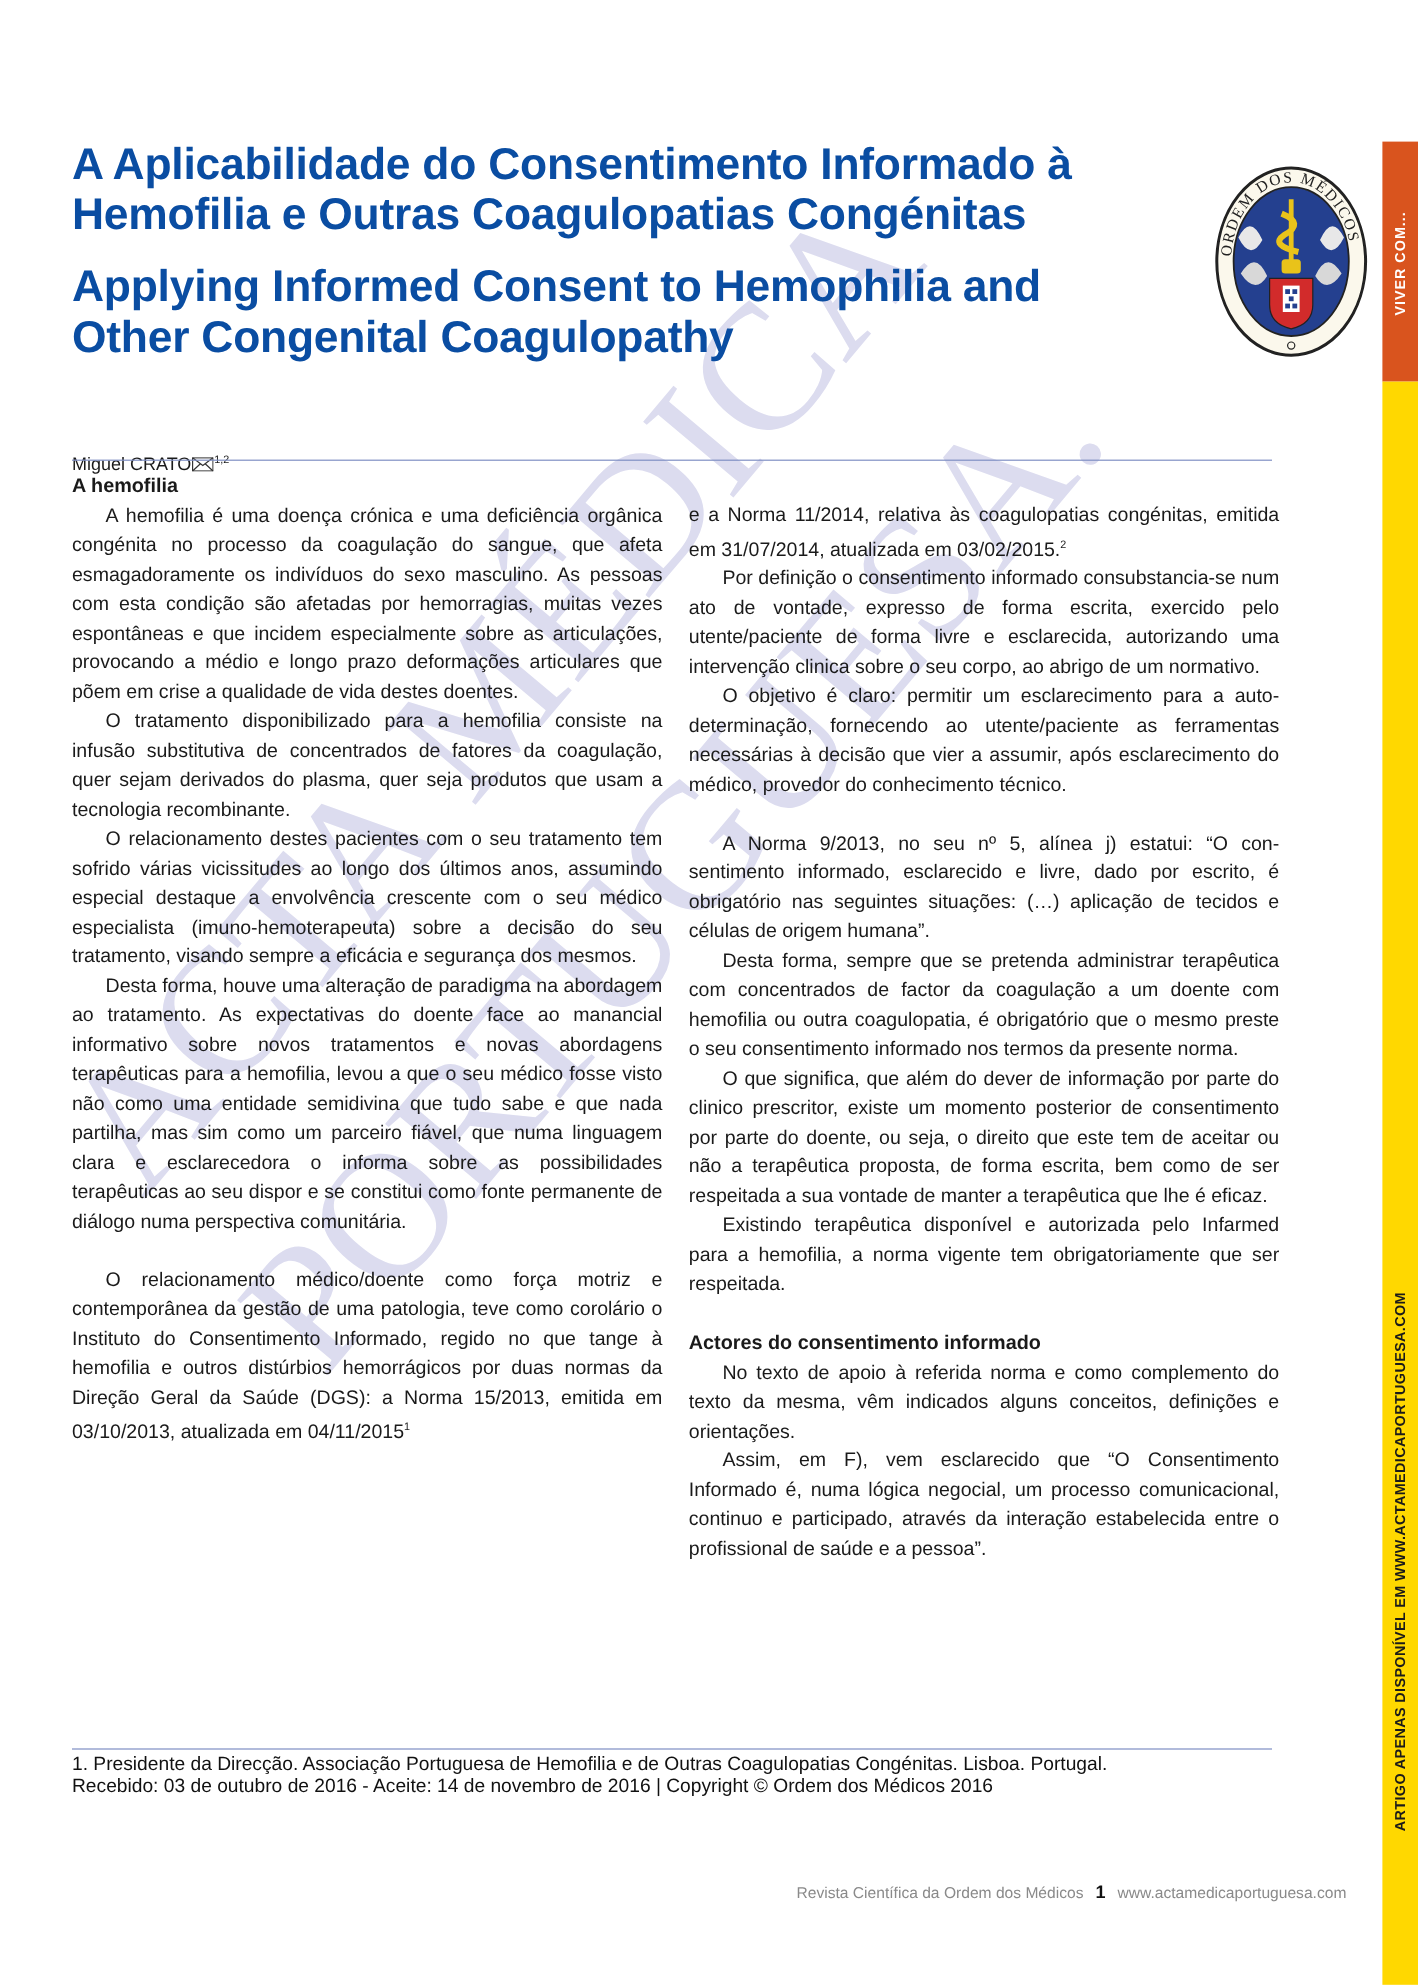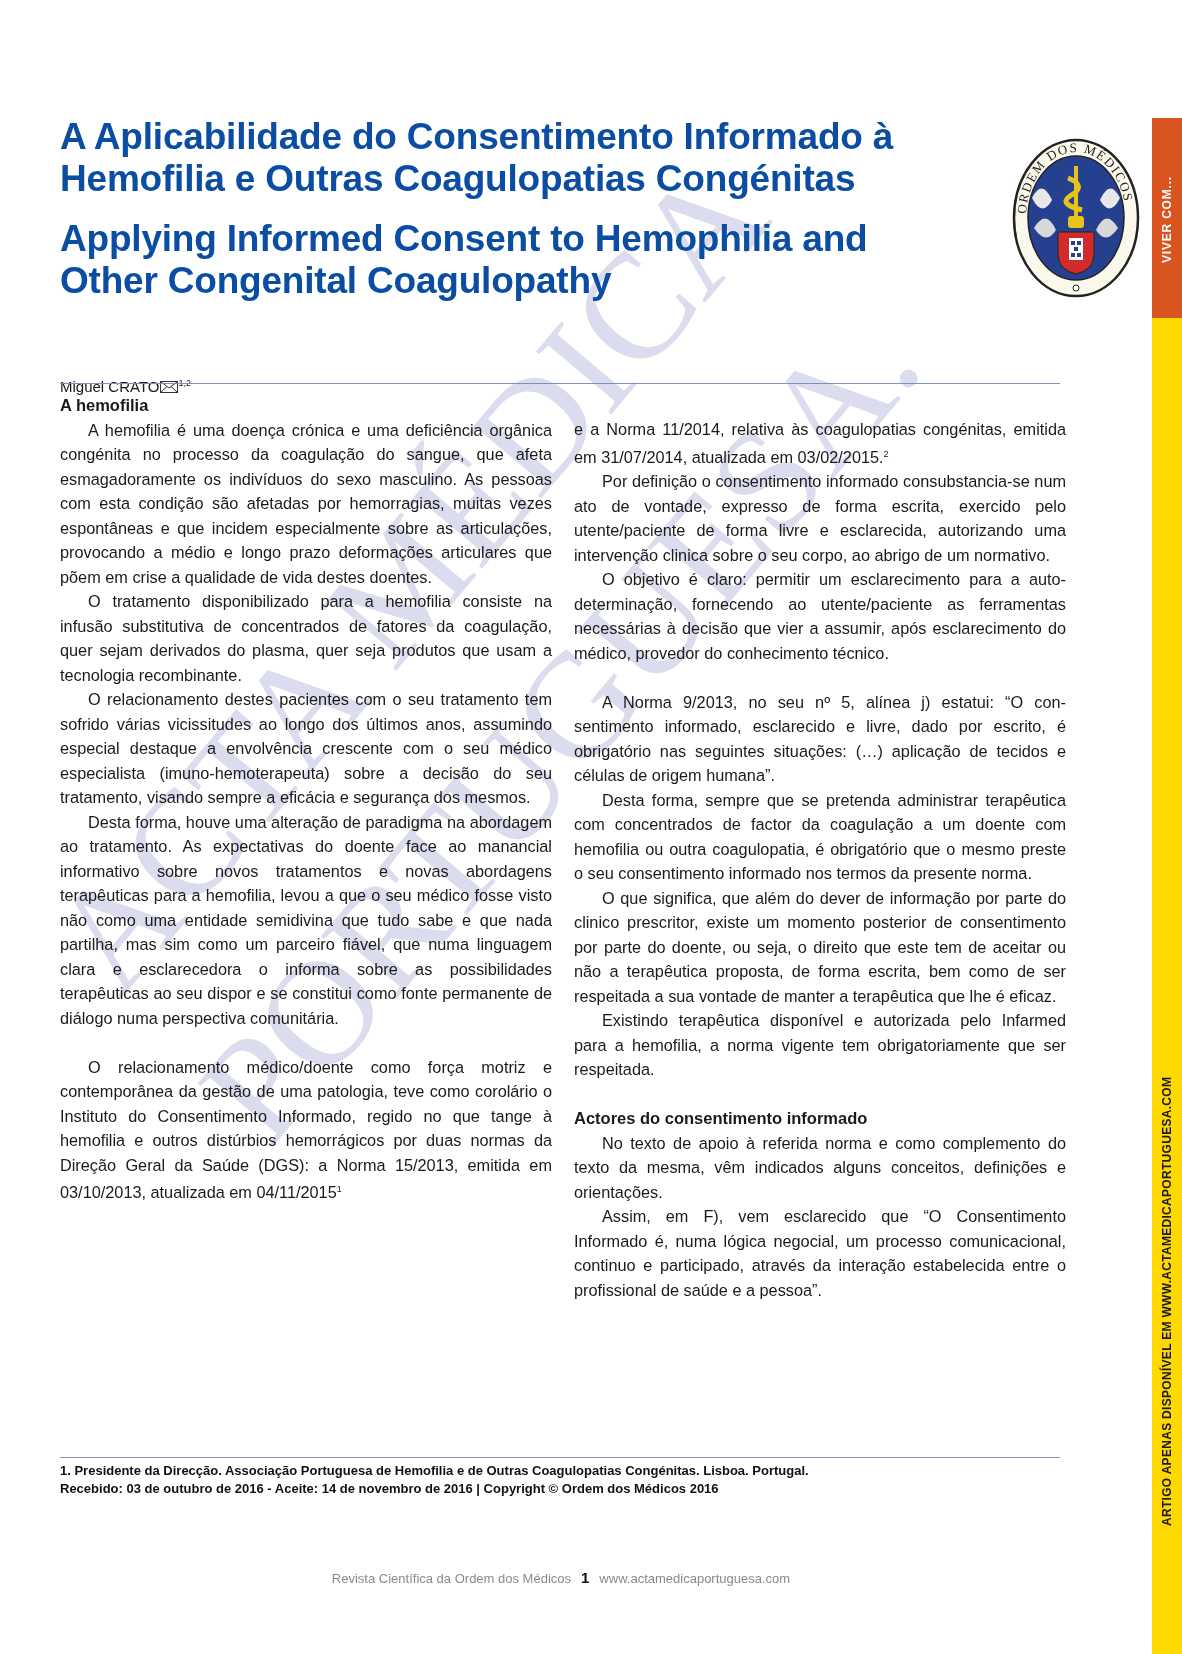--- a/index.html
+++ b/index.html
@@ -22,23 +22,23 @@
   .mail { display:inline-block; width:18px; height:12px; vertical-align:-1px; margin-left:1px; }
   .rule { position:absolute; left:60px; width:1000px; height:1px; background:#7f8fc4; z-index:2; }
   .col { position:absolute; top:393px; width:492px; font-size:16.3px; line-height:24.5px; z-index:2; }
   .col.left { left:60px; }
   .col.right { left:574px; top:417px; }
   .col h2 { font-size:16.5px; font-weight:bold; margin:0; line-height:24.5px; }
   .col p { margin:0; text-align:justify; text-indent:28px; hyphens:manual; }
   .col p.noindent { text-indent:0; }
   .col .gap { height:24.5px; }
   .col sup { font-size:9px; }
-  .footnotes { position:absolute; left:60px; top:1462px; font-size:13px; line-height:18px; z-index:2; color:#111;font-weight:bold; }
+  .footnotes { position:absolute; left:60px; top:1462px; font-size:16px; line-height:18px; z-index:2; color:#111; }
   .fmail { display:inline-block; width:12px; height:9px; vertical-align:0; }
-  .footer { position:absolute; left:0; width:1182px; top:1569px; text-align:center; font-size:13px; color:#8a8a8a; z-index:2; padding-right:60px; box-sizing:border-box; }
+  .footer { position:absolute; left:0; width:1182px; top:1569px; text-align:right; font-size:13px; color:#8a8a8a; z-index:2; padding-right:60px; box-sizing:border-box; }
   .footer .pg { color:#111; font-weight:bold; font-size:15px; margin:0 10px; }
 </style>
 </head>
 <body>
 
 <svg class="watermark" viewBox="0 0 1182 1654">
   <g fill="#dcdcef" font-family="Liberation Serif, serif" font-size="150" font-weight="normal">
     <text x="0" y="0" transform="translate(120,1000) rotate(-50)">ACTA MÉDICA</text>
     <text x="0" y="0" transform="translate(270,1150) rotate(-50)">PORTUGUESA.</text>
   </g>

